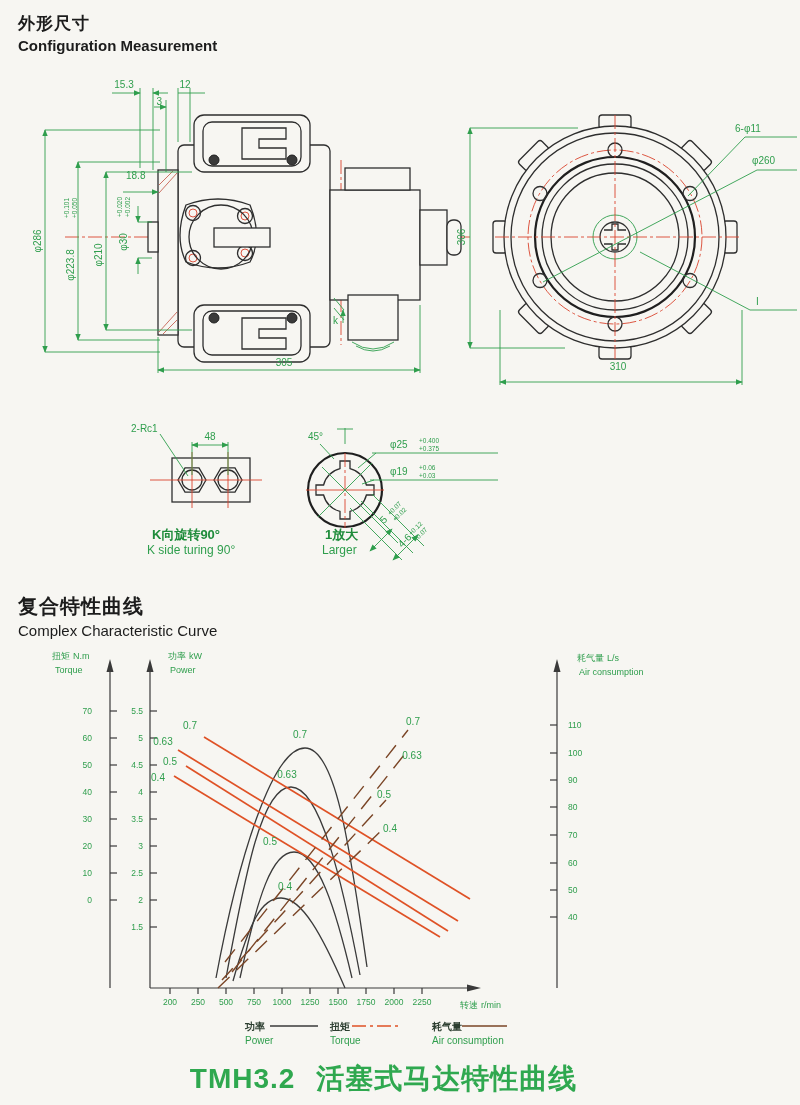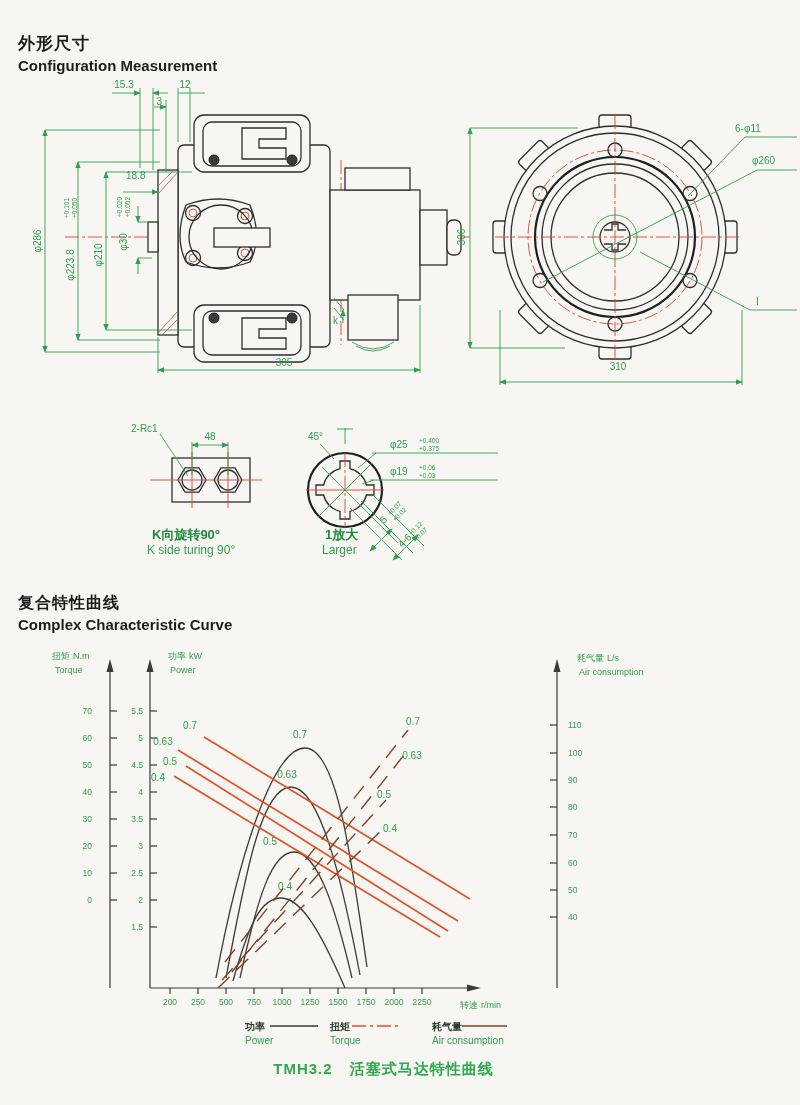--- a/index.html
+++ b/index.html
@@ -1,23 +1,23 @@
 <!DOCTYPE html>
 <html><head>
 <meta charset="utf-8">
 <style>
   html,body{margin:0;padding:0;}
   body{font-family:"Liberation Sans",sans-serif;}
   .page{position:relative;width:800px;height:1105px;background:#f7f6f2;overflow:hidden;}
   .hdr{position:absolute;left:18px;top:12px;color:#1c1c1c;}
-  .hdr .zh{font-size:17px;font-weight:bold;letter-spacing:1px;margin-top:20px;}
+  .hdr .zh{font-size:17px;font-weight:bold;letter-spacing:1px;}
   .hdr .en{font-size:15px;font-weight:bold;margin-top:2px;text-align:right;}
   .hdr2{position:absolute;left:18px;top:593px;color:#1c1c1c;}
-  .hdr2 .zh{font-size:16px;font-weight:bold;letter-spacing:1px;}
-  .hdr2 .en{font-size:15px;font-weight:bold;margin-top:2px;}
+  .hdr2 .zh{font-size:20px;font-weight:bold;letter-spacing:1px;}
+  .hdr2 .en{font-size:15px;font-weight:normal;margin-top:2px;}
   svg{position:absolute;left:0;}
   svg text{font-family:"Liberation Sans",sans-serif;}
   
   .bl{stroke:#2e2e2e;stroke-width:1.3;fill:none;}
   .blf{stroke:#2e2e2e;stroke-width:1.3;fill:#f7f6f2;}
   .bl2{stroke:#1f1f1f;stroke-width:2.2;fill:none;}
   .bolt{fill:#3a3a3a;stroke:#1f1f1f;}
   .gl{stroke:#2f9e4d;stroke-width:0.9;fill:none;}
   .gt{fill:#2f9e4d;font-size:10px;}
   .gts{fill:#2f9e4d;font-size:6.5px;}
@@ -31,21 +31,21 @@
   .axf{fill:#3a3a3a;}
   .tk{fill:#2f9e4d;font-size:8.5px;}
   .at{fill:#2f9e4d;font-size:9px;}
   .curveP{stroke:#3a3a3a;stroke-width:1.3;fill:none;}
   .curveT{stroke:#df5226;stroke-width:1.7;fill:none;}
   .curveA{stroke:#7a4526;stroke-width:1.4;fill:none;stroke-dasharray:16 10;}
   .pl{fill:#2f9e4d;font-size:10px;}
   .lgzh{fill:#2c3e30;font-size:10px;font-weight:bold;}
   .lgen{fill:#2f9e4d;font-size:10px;}
   .ftitle{position:absolute;top:1060px;left:0;width:767px;text-align:center;
-          color:#2fa84f;font-size:15px;font-weight:bold;letter-spacing:1px;}
+          color:#2fa84f;font-size:28px;font-weight:bold;letter-spacing:1px;}
   .ftitle span{margin:0 6px;}
 </style>
 </head>
 <body>
 
 <div class="page">
 
   <div class="hdr">
     <div class="zh">外形尺寸</div>
     <div class="en">Configuration Measurement</div>

